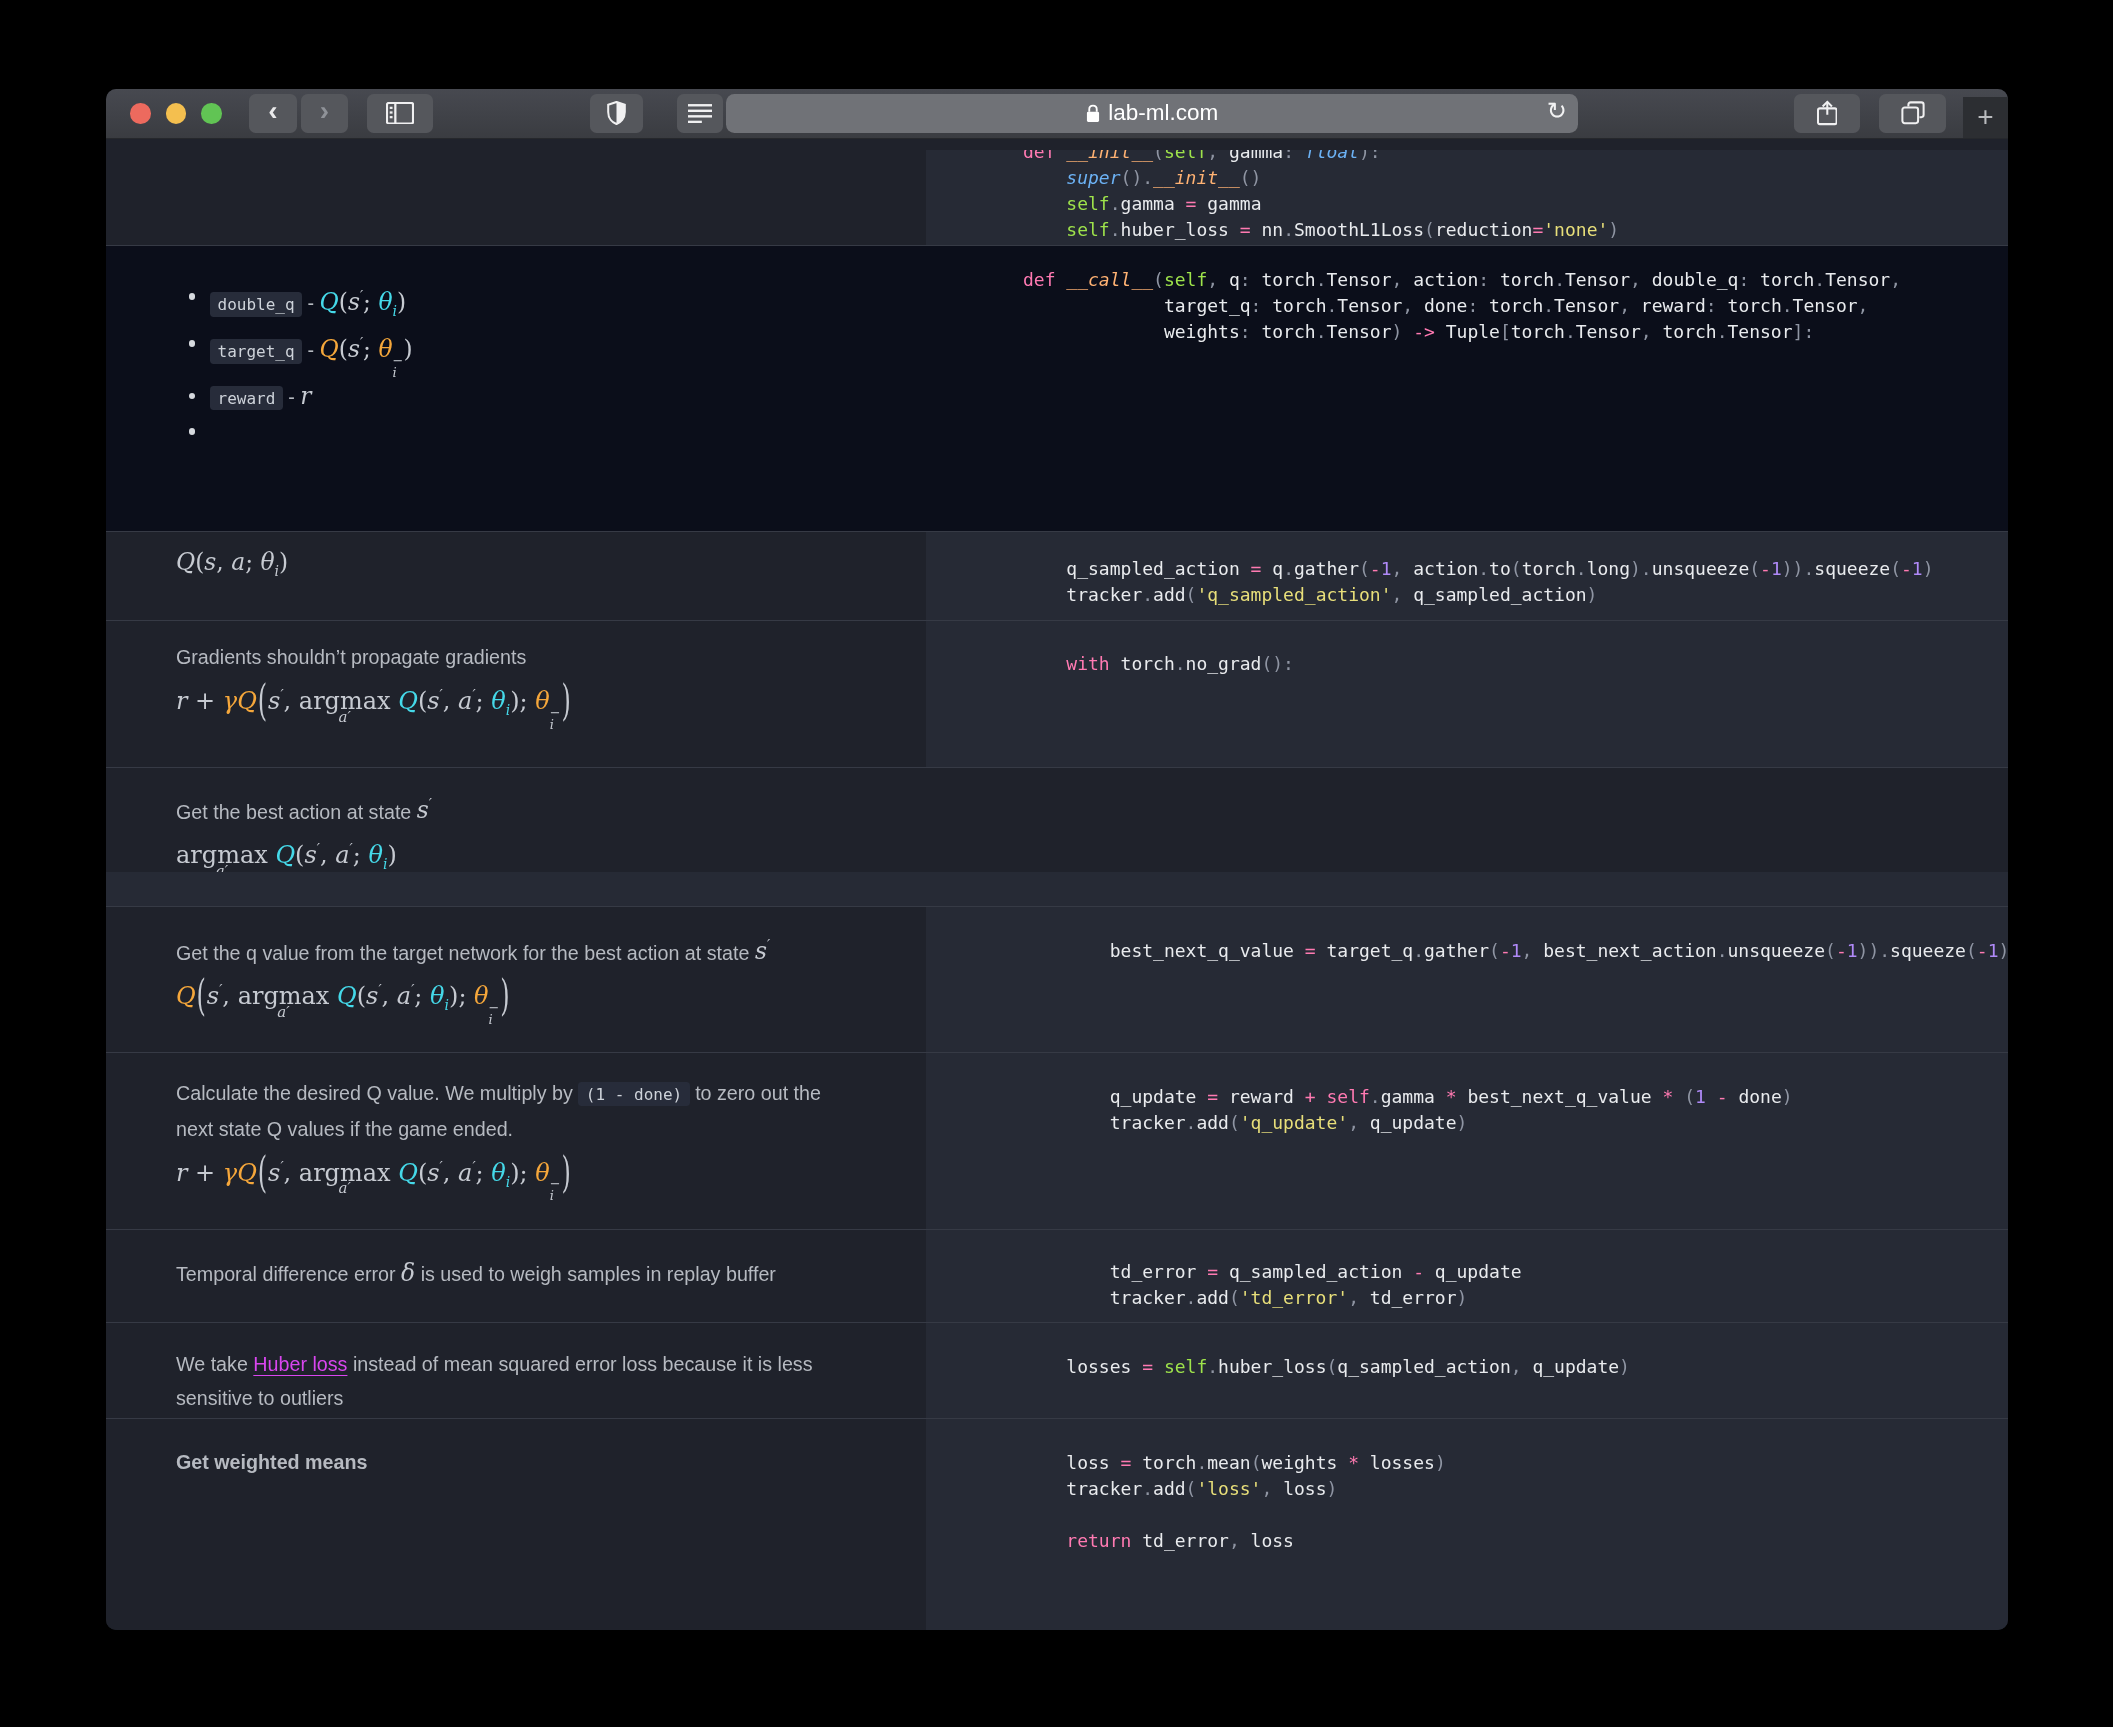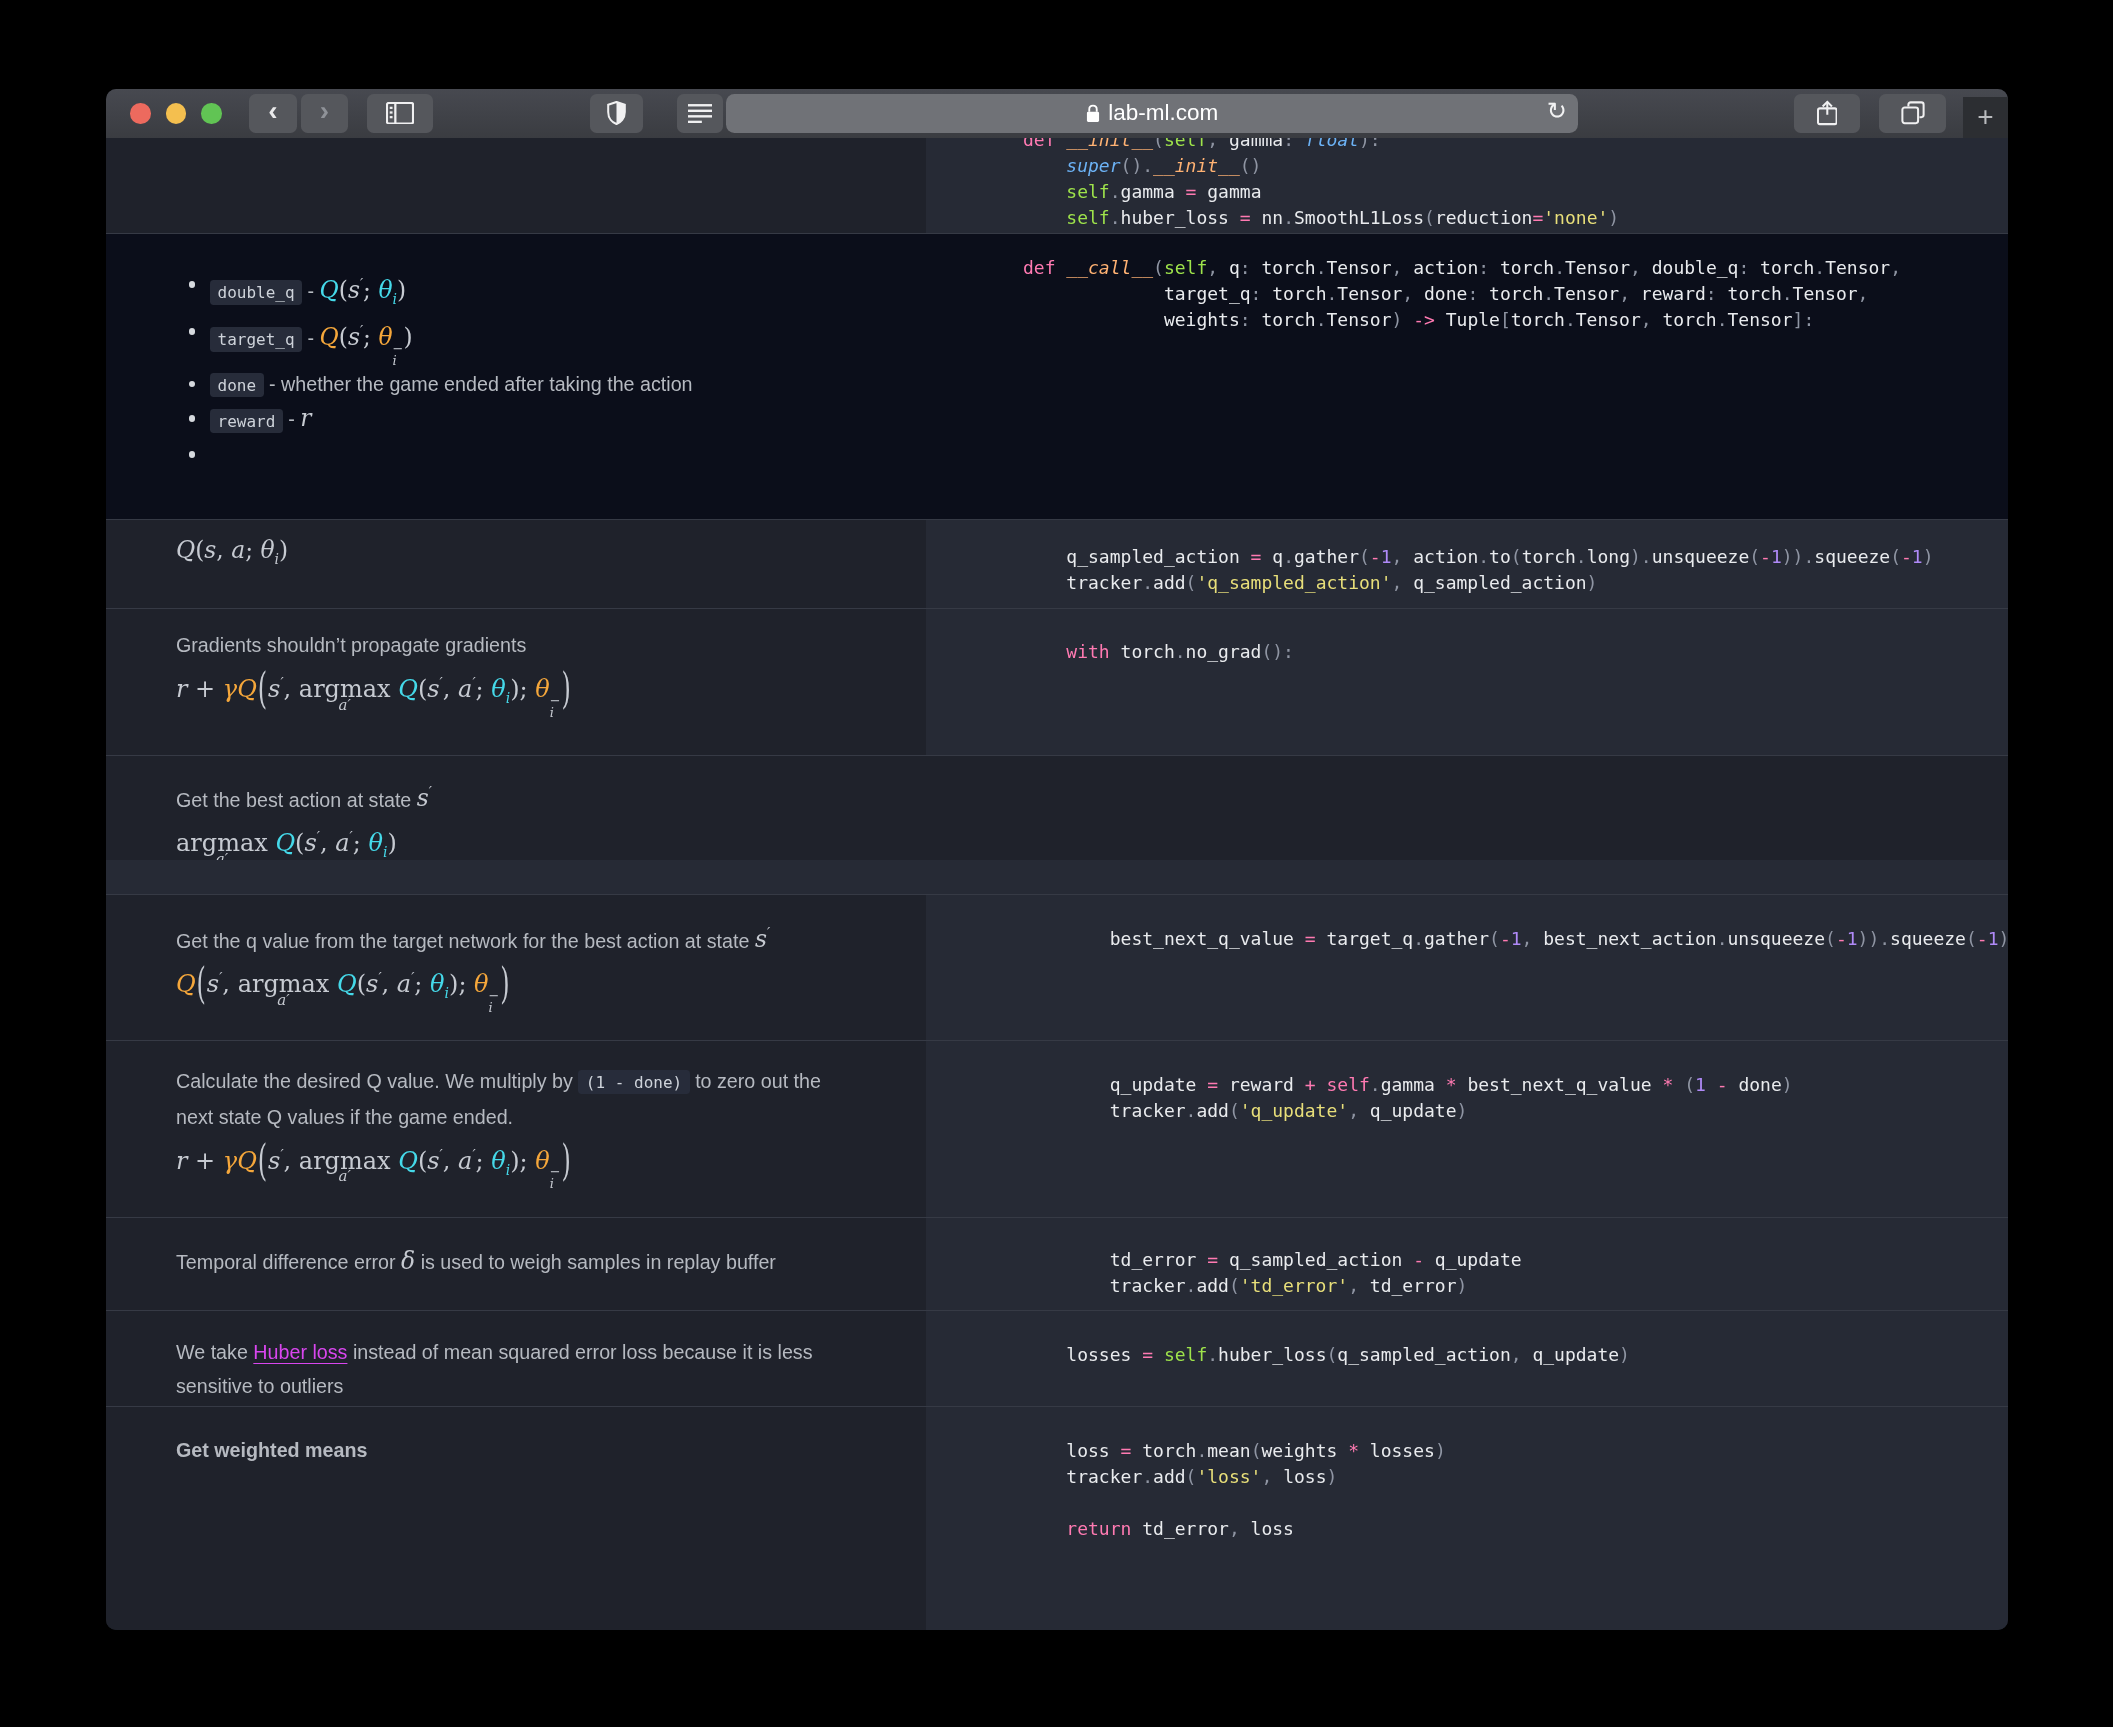--- a/index.html
+++ b/index.html
@@ -111,35 +111,34 @@
       <svg width="24" height="24" viewBox="0 0 26 26">
         <path d="M8 6 V4 C8 2.5 9 1.5 10.5 1.5 H22 C23.5 1.5 24.5 2.5 24.5 4 V15 C24.5 16.5 23.5 17.5 22 17.5 H20" fill="none" stroke="#f0f0f1" stroke-width="2.2"></path>
         <rect x="1.5" y="7" width="17" height="17" rx="2.5" fill="none" stroke="#f0f0f1" stroke-width="2.2"></rect>
       </svg>
     </div>
     <div class="newtab">
       <span>+</span>
     </div>
   </div>
   <div class="content" id="content">
-      <div class="row" style="height: 95px;">
+      <div class="row" style="height: 95px; margin-top: 12px;">
         <div class="cell-l"></div>
         <div class="cell-r">
           <pre class="code" style="margin-top: -11.2px;"><div class="cl"><span class="c-k">def </span><span class="c-f">__init__</span><span class="c-p">(</span><span class="c-s">self</span><span class="c-p">, </span><span class="c-w">gamma</span><span class="c-p">: </span><span class="c-t">float</span><span class="c-p">):</span></div><div class="cl"><span class="c-w">    </span><span class="c-t">super</span><span class="c-p">().</span><span class="c-f">__init__</span><span class="c-p">()</span></div><div class="cl"><span class="c-w">    </span><span class="c-s">self</span><span class="c-p">.</span><span class="c-w">gamma </span><span class="c-k">= </span><span class="c-w">gamma</span></div><div class="cl"><span class="c-w">    </span><span class="c-s">self</span><span class="c-p">.</span><span class="c-w">huber_loss </span><span class="c-k">= </span><span class="c-w">nn</span><span class="c-p">.</span><span class="c-w">SmoothL1Loss</span><span class="c-p">(</span><span class="c-w">reduction</span><span class="c-k">=</span><span class="c-str">'none'</span><span class="c-p">)</span></div></pre>
         </div>
       </div>
       <div class="row hl" style="height: 286px;">
         <div class="cell-l">
           <ul class="blist">
             <li><span class="chip">double_q</span><span> - </span><span class="mrun"><span class="m mi m-c"><span>Q</span></span><span class="m"><span>(</span></span><span class="m mi"><span>s</span><sup>′</sup></span><span class="m"><span>; </span></span><span class="m mi m-c"><span>θ</span><sub class="mi">i</sub></span><span class="m"><span>)</span></span></span></li>
             <li><span class="chip">target_q</span><span> - </span><span class="mrun"><span class="m mi m-o"><span>Q</span></span><span class="m"><span>(</span></span><span class="m mi"><span>s</span><sup>′</sup></span><span class="m"><span>; </span></span><span class="m mi m-o"><span>θ</span><span class="ss-stack">
                     <span class="m">−</span>
                     <span class="m mi">i</span>
                   </span></span><span class="m"><span>)</span></span></span></li>
-            <li><span class="chip">done</span><span> - whether the game ended after taking the action</span></li>
             <li><span class="chip">reward</span><span> - </span><span class="mrun"><span class="m mi"><span>r</span></span></span></li>
             <li></li>
           </ul>
         </div>
         <div class="cell-r">
           <pre class="code" style="padding-top: 20.6px;"><div class="cl"><span class="c-k">def </span><span class="c-f">__call__</span><span class="c-p">(</span><span class="c-s">self</span><span class="c-p">, </span><span class="c-w">q</span><span class="c-p">: </span><span class="c-w">torch</span><span class="c-p">.</span><span class="c-w">Tensor</span><span class="c-p">, </span><span class="c-w">action</span><span class="c-p">: </span><span class="c-w">torch</span><span class="c-p">.</span><span class="c-w">Tensor</span><span class="c-p">, </span><span class="c-w">double_q</span><span class="c-p">: </span><span class="c-w">torch</span><span class="c-p">.</span><span class="c-w">Tensor</span><span class="c-p">,</span></div><div class="cl"><span class="c-w">             </span><span class="c-w">target_q</span><span class="c-p">: </span><span class="c-w">torch</span><span class="c-p">.</span><span class="c-w">Tensor</span><span class="c-p">, </span><span class="c-w">done</span><span class="c-p">: </span><span class="c-w">torch</span><span class="c-p">.</span><span class="c-w">Tensor</span><span class="c-p">, </span><span class="c-w">reward</span><span class="c-p">: </span><span class="c-w">torch</span><span class="c-p">.</span><span class="c-w">Tensor</span><span class="c-p">,</span></div><div class="cl"><span class="c-w">             </span><span class="c-w">weights</span><span class="c-p">: </span><span class="c-w">torch</span><span class="c-p">.</span><span class="c-w">Tensor</span><span class="c-p">) </span><span class="c-k">-&gt; </span><span class="c-w">Tuple</span><span class="c-p">[</span><span class="c-w">torch</span><span class="c-p">.</span><span class="c-w">Tensor</span><span class="c-p">, </span><span class="c-w">torch</span><span class="c-p">.</span><span class="c-w">Tensor</span><span class="c-p">]:</span></div></pre>
         </div>
       </div>
       <div class="row" style="height: 89px;">
         <div class="cell-l">

